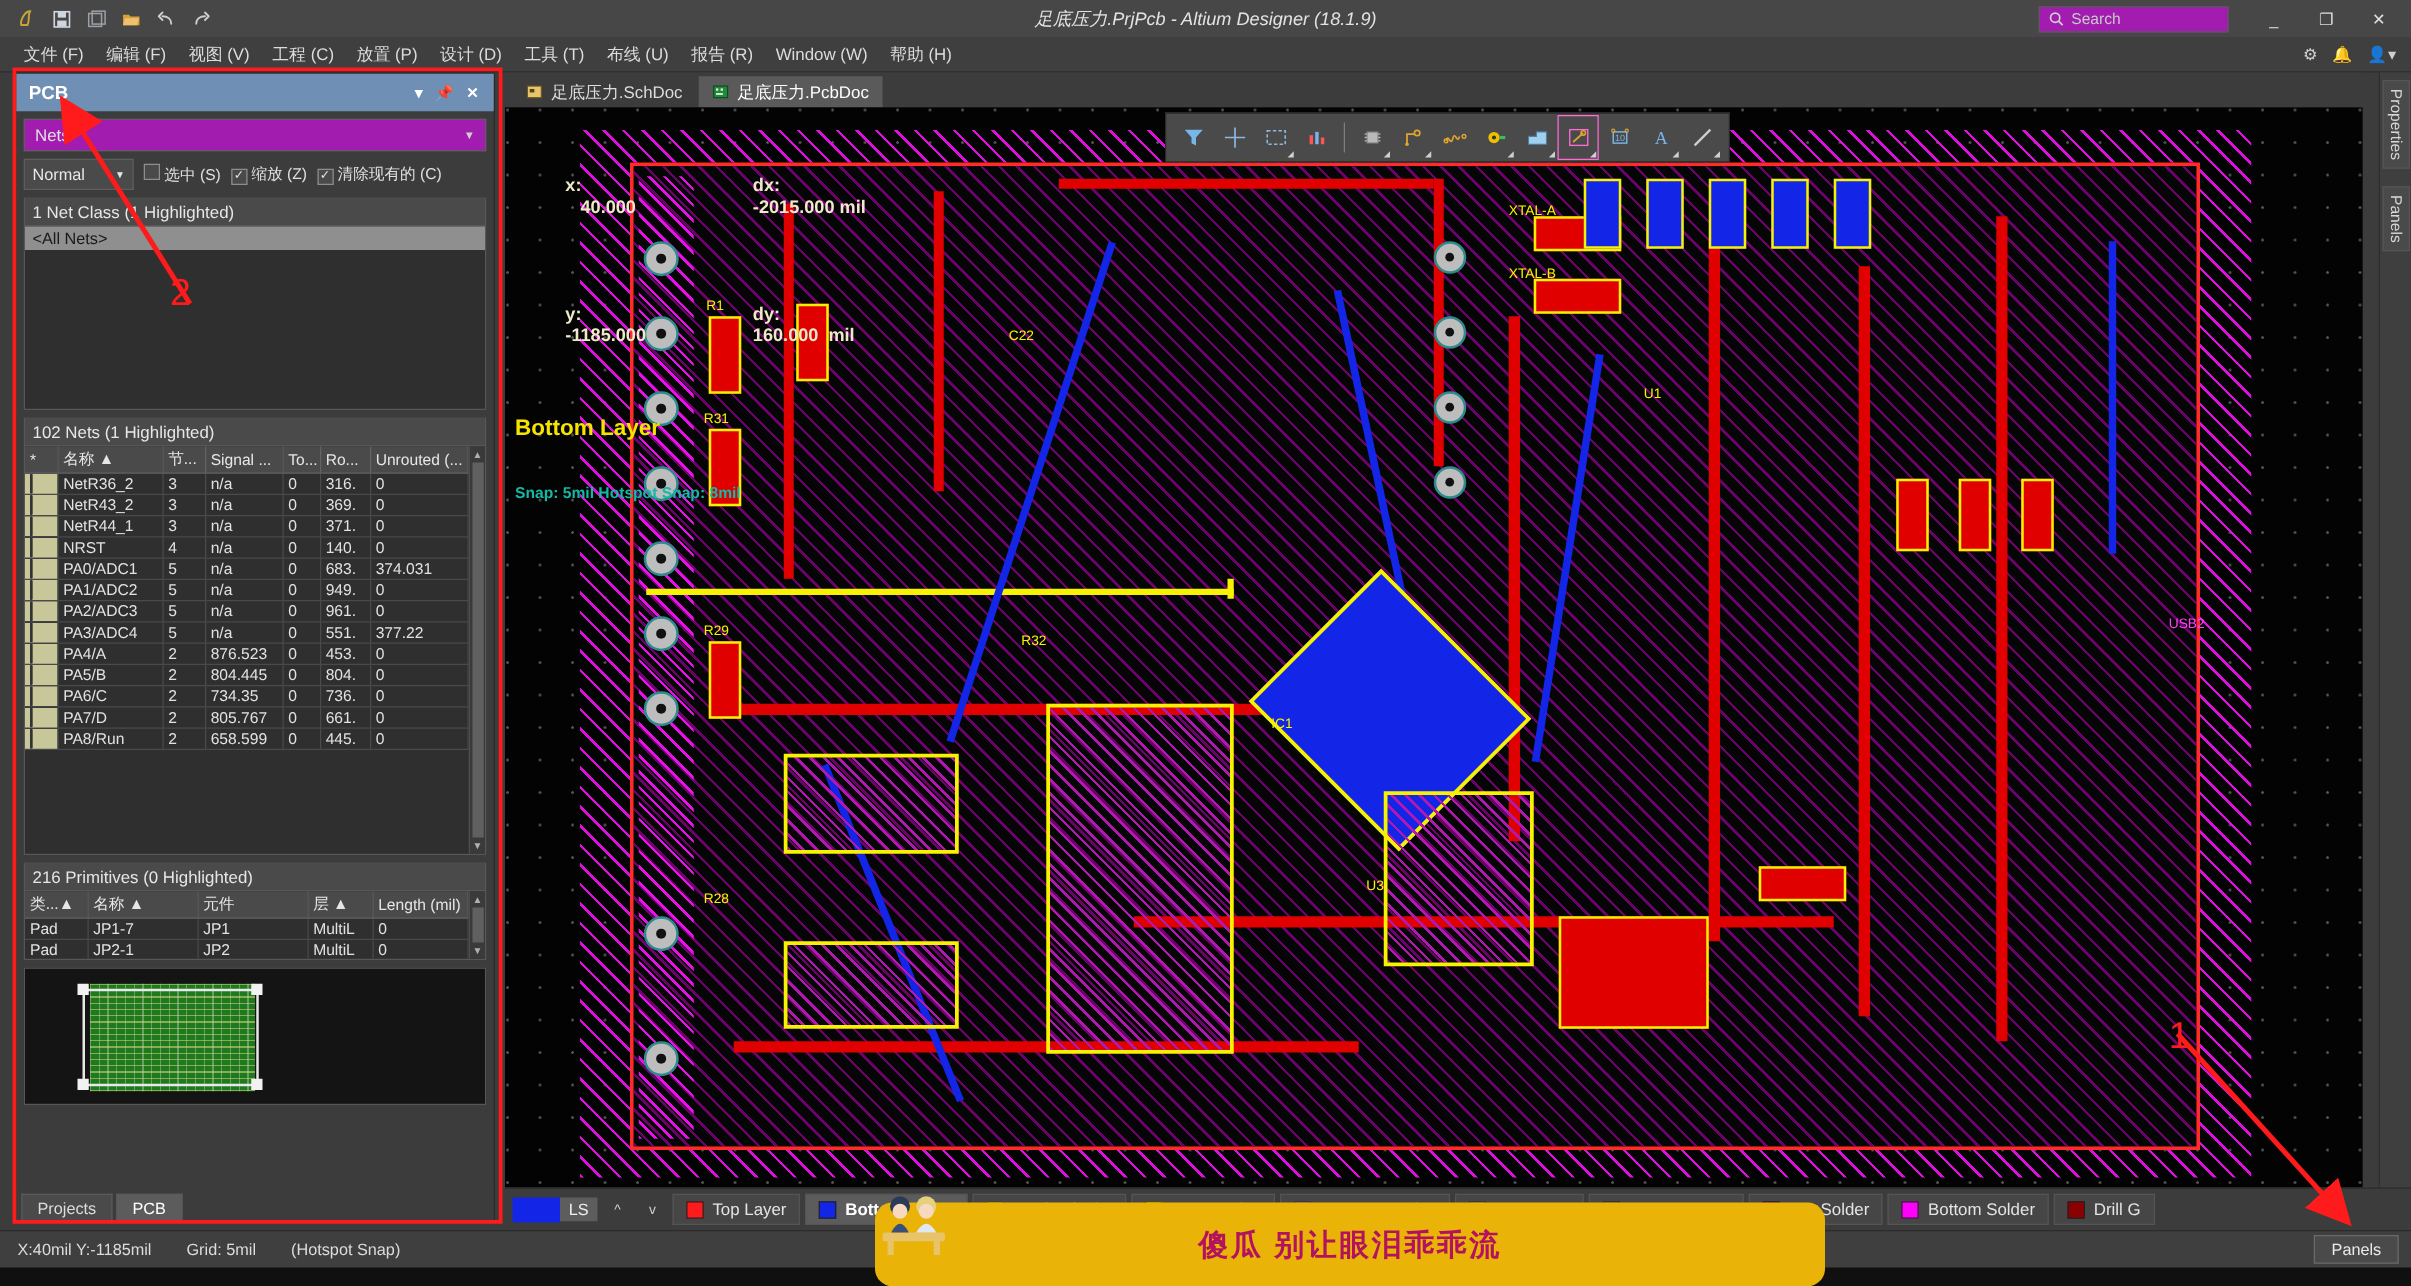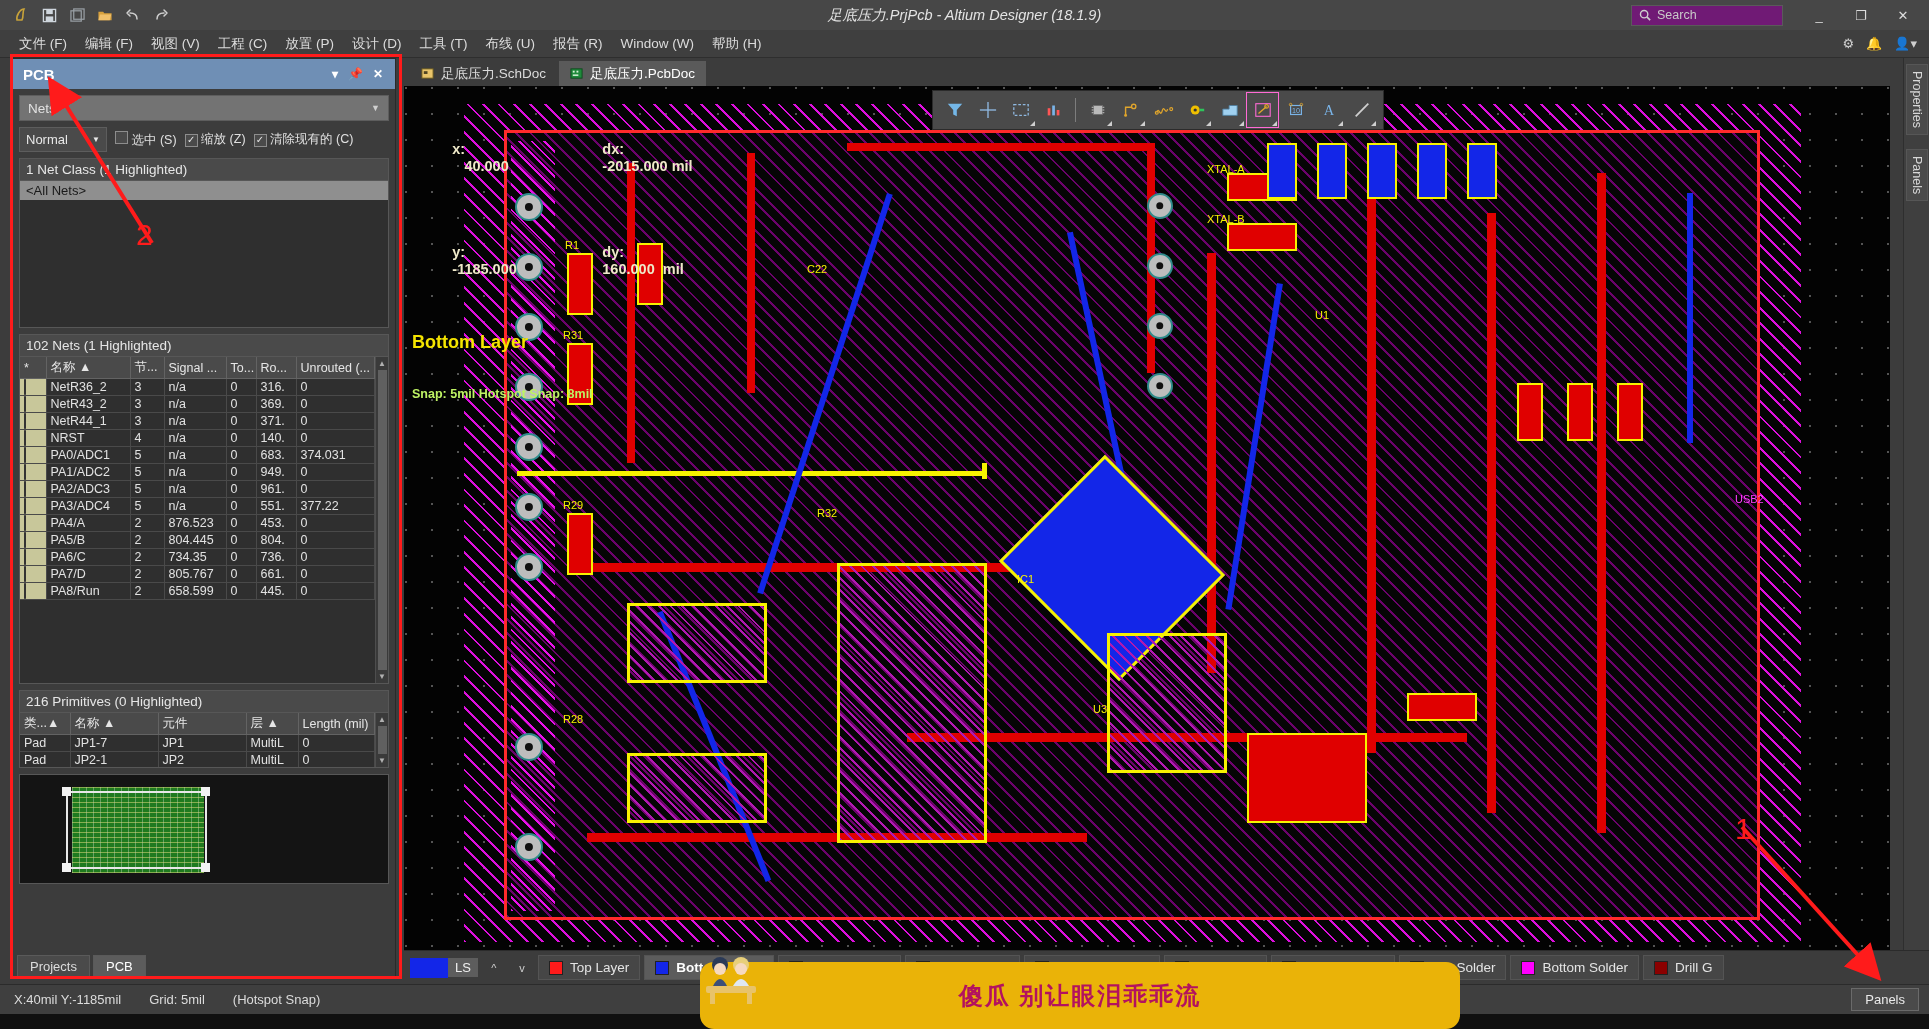--- a/index.html
+++ b/index.html
@@ -20,21 +20,21 @@
   .tb-ico {
     width: 26px; height: 24px; display: flex; align-items: center; justify-content: center;
     color: #d6d6d6; font-size: 15px;
   }
   .tb-title {
     position: absolute; left: 0; right: 0; text-align: center;
     color: #e3e3e3; font-size: 14.5px; pointer-events: none; font-style: italic;
   }
   .tb-right { margin-left: auto; display: flex; align-items: center; padding-right: 6px; gap: 2px; }
   .tb-search {
-    width: 152px; height: 21px; background: #701a75; border: 1px solid #5a5a5a;
+    width: 152px; height: 21px; background: #a21caf; border: 1px solid #5a5a5a;
     display: flex; align-items: center; gap: 6px; padding: 0 7px; margin-right: 14px;
     color: #c9c9c9; font-size: 12.5px;
   }
   .win-btn { width: 40px; height: 28px; display: flex; align-items: center; justify-content: center;
              color: #ddd; font-size: 13px; }
 
   
   .menubar {
     position: absolute; left: 0; top: 30px; width: 1929px; height: 28px;
     background: #3f3f3f; display: flex; align-items: center; padding-left: 10px;
@@ -100,21 +100,21 @@
 
   
   .coord-overlay {
     position: absolute; left: 0; top: 0; padding: 4px 8px 6px 8px;
     color: #efe9c9; font-size: 14.5px; font-weight: bold; line-height: 1.18;
     font-family: "Liberation Sans", sans-serif; z-index: 40; white-space: pre;
   }
   .coord-row { display: flex; gap: 22px; }
   .coord-cell { min-width: 128px; }
   .layer-name { color: #f4e400; font-size: 18px; font-weight: bold; margin-top: 2px; }
-  .snap-line { color: #bef264; font-size: 12.5px; font-weight: bold; }
+  .snap-line { color: #14b8a6; font-size: 12.5px; font-weight: bold; }
 
   
   .float-toolbar {
     position: absolute; left: 528px; top: 4px; height: 40px; z-index: 45;
     background: #4a4a4a; border: 1px solid #2b2b2b;
     display: flex; align-items: center; padding: 0 6px; gap: 2px;
   }
   .ft-btn { width: 31px; height: 34px; display: flex; align-items: center; justify-content: center;
             position: relative; }
   .ft-btn.sel { outline: 1px solid #ff6ad5; }
@@ -128,21 +128,21 @@
     background: #3c3c3c; border: 1px solid #2a2a2a; display: flex; flex-direction: column;
   }
   .panel-head {
     height: 30px; background: #6f8fb5; display: flex; align-items: center;
     padding: 0 6px 0 10px; color: #fff; font-size: 15px; font-weight: bold;
   }
   .panel-head .hbtns { margin-left: auto; display: flex; gap: 10px; padding-right: 6px;
                        color: #fff; font-size: 12px; }
   .panel-body { flex: 1; display: flex; flex-direction: column; padding: 6px; gap: 6px; min-height: 0; }
   .combo {
-    height: 26px; background: #737373; border: 1px solid #5d5d5d; color: #e2e2e2;
+    height: 26px; background: #a21caf; border: 1px solid #5d5d5d; color: #e2e2e2;
     display: flex; align-items: center; padding: 0 8px; font-size: 13.5px; position: relative;
   }
   .combo .arrow { margin-left: auto; font-size: 9px; color: #cfcfcf; }
   .btnrow { display: flex; gap: 7px; }
   .pbtn {
     height: 28px; background: #4d4d4d; border: 1px solid #5f5f5f; color: #e4e4e4;
     display: flex; align-items: center; gap: 6px; padding: 0 10px; font-size: 13.5px; flex: 0 0 auto;
   }
   .optrow { display: flex; align-items: center; gap: 8px; font-size: 12.5px; color: #e0e0e0; }
   .mini-combo { width: 88px; height: 25px; background: #4a4a4a; border: 1px solid #5d5d5d;

